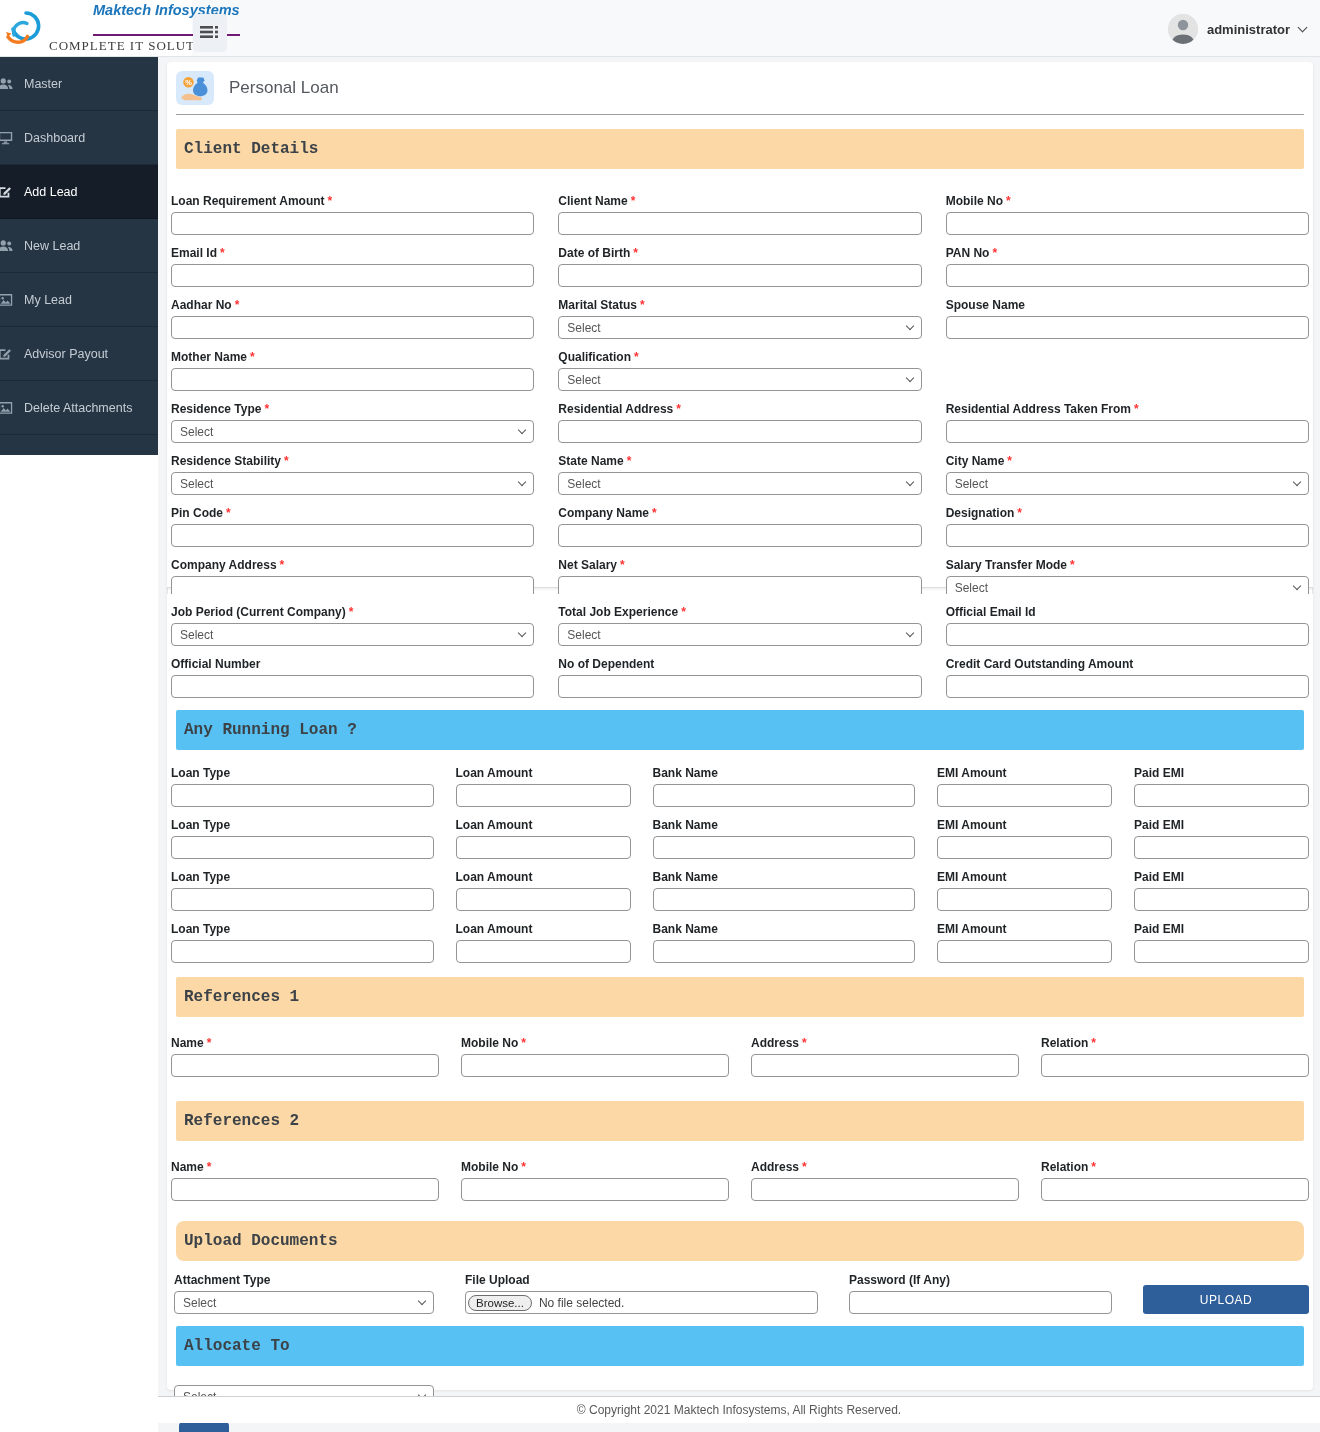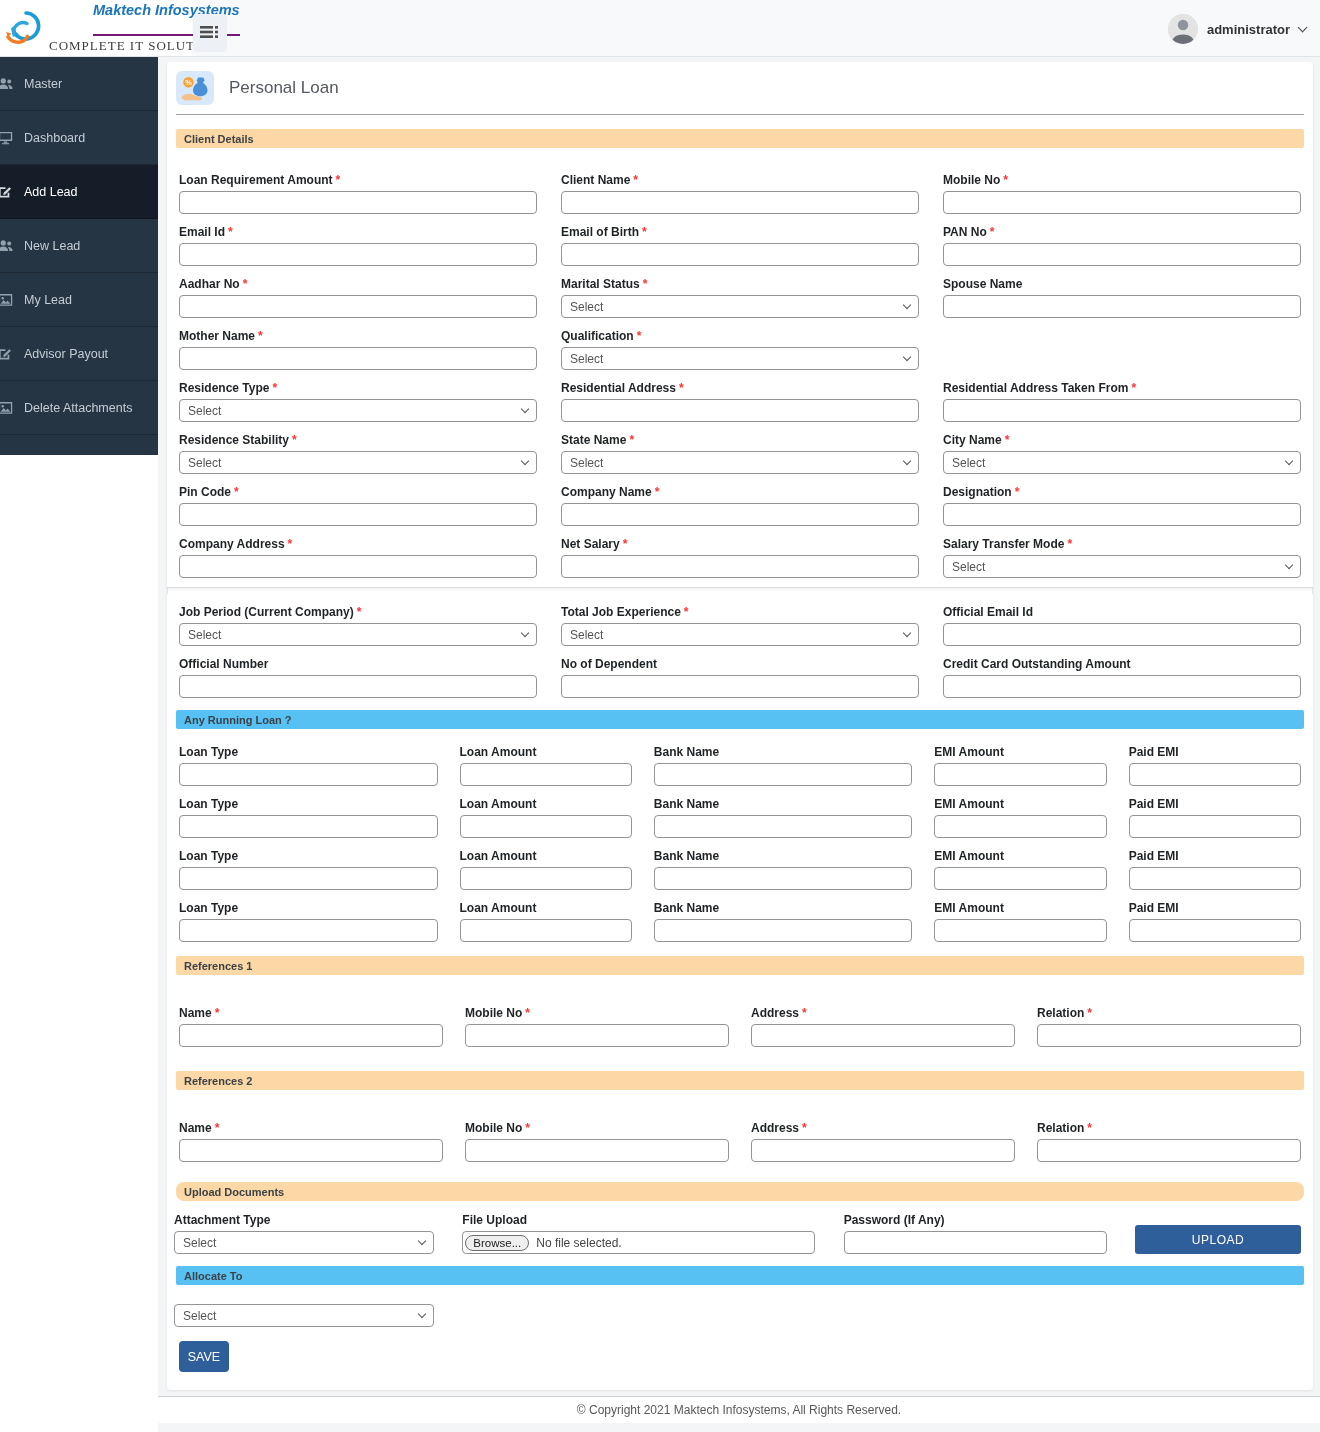--- a/index.html
+++ b/index.html
@@ -34,35 +34,35 @@
   .under-sidebar { position:absolute; left:0; top:455px; width:158px; height:977px; background:#ffffff; }
   
   .card-underlay { position:absolute; left:167px; top:62px; width:1146px; height:1328px; background:#fff; border:1px solid #e7e7e7; border-radius:4px; box-shadow:0 1px 3px rgba(0,0,0,.07); }
   .card { position:absolute; left:167px; width:1146px; background:#fff; }
   #card1 { top:62px; height:526px; border-bottom:1px solid #dcdcdc; box-shadow:0 2px 2px rgba(0,0,0,.05); border-radius:4px 4px 0 0; }
   #card2 { top:594px; height:796px; border-radius:0 0 4px 4px; }
   .page-head { display:flex; align-items:center; height:52px; padding:0 9px; }
   .pl-icon { width:38px; height:34px; border-radius:6px; background:#d8e9fb; display:flex; align-items:center; justify-content:center; }
   .page-title { margin-left:15px; font-size:17px; color:#55595f; }
   .head-divider { border-bottom:1px solid #9e9e9e; margin:0 9px; }
-  .section-bar { height:19px; margin:14px 9px 0 9px; display:flex; align-items:center; padding-left:8px; font-size:11px; font-weight:700; color:#3c4247; border-radius:2px; }
+  .section-bar { height:40px; margin:14px 9px 0 9px; display:flex; align-items:center; padding-left:8px; font-size:16px; font-weight:700; color:#3c4247; border-radius:2px;font-family:Liberation Mono, monospace; }
   .peach { background:#fbd8a6; }
   .blue { background:#57c1f3; }
   .bar-mt24 { margin-top:24px; }
   .bar-mt20 { margin-top:20px;border-radius:8px; }
   .bar-mt12 { margin-top:12px; }
-  .rows-wrap { padding:0 12px; }
+  .rows-wrap { padding:0 4px; }
   
   .form-row { display:grid; column-gap:24px; margin-top:12px; }
   .cols3 { grid-template-columns:repeat(3,1fr); }
   .cols5 { grid-template-columns:3fr 2fr 3fr 2fr 2fr; column-gap:22px; }
   .cols4 { grid-template-columns:repeat(4,1fr); column-gap:22px; }
   .mt26 { margin-top:26px; }
   .mt17 { margin-top:17px; }
-  .mt24 { margin-top:32px; }
+  .mt24 { margin-top:20px; }
   .f-label { display:block; font-size:12px; font-weight:700; color:#1f2326; line-height:13px; white-space:nowrap; }
   .req { color:#ff3333; margin-left:3px; }
   .control { margin-top:4px; height:23px; }
   .tinput { width:100%; border:1px solid #949494; border-radius:4px; padding:0 6px; font-size:12px; color:#333; background:#fff; outline:none; font-family:inherit; }
   .sel { border:1px solid #949494; border-radius:4px; background:#fff; display:flex; align-items:center; justify-content:space-between; padding:0 8px; cursor:pointer; }
   .sel-text { font-size:12px; color:#555; }
   .file { border:1px solid #949494; border-radius:4px; background:#fff; display:flex; align-items:center; gap:7px; padding:0 2px; cursor:pointer; }
   .browse-btn { font-size:11.5px; color:#222; background:#efefef; border:1px solid #6d6d6d; border-radius:8px; padding:1px 7px; white-space:nowrap; }
   .no-file { font-size:12px; color:#444; }
   
@@ -211,21 +211,21 @@
   <div class="head-divider"></div>
   <div class="section-bar peach">Client Details</div>
   <div class="rows-wrap" id="client-rows">
       <div class="form-row cols3 mt26">
         <div class="field"><label class="f-label"><span>Loan Requirement Amount</span><span class="req">*</span></label><input type="text" class="control tinput" style=""></div>
         <div class="field"><label class="f-label"><span>Client Name</span><span class="req">*</span></label><input type="text" class="control tinput" style=""></div>
         <div class="field"><label class="f-label"><span>Mobile No</span><span class="req">*</span></label><input type="text" class="control tinput" style=""></div>
       </div>
       <div class="form-row cols3">
         <div class="field"><label class="f-label"><span>Email Id</span><span class="req">*</span></label><input type="text" class="control tinput" style=""></div>
-        <div class="field"><label class="f-label"><span>Email of Birth</span><span class="req">*</span></label><input type="text" class="control tinput" style=""></div>
+        <div class="field"><label class="f-label"><span>Date of Birth</span><span class="req">*</span></label><input type="text" class="control tinput" style=""></div>
         <div class="field"><label class="f-label"><span>PAN No</span><span class="req">*</span></label><input type="text" class="control tinput" style=""></div>
       </div>
       <div class="form-row cols3">
         <div class="field"><label class="f-label"><span>Aadhar No</span><span class="req">*</span></label><input type="text" class="control tinput" style=""></div>
         <div class="field">
           <label class="f-label"><span>Marital Status</span><span class="req">*</span></label>
           <div class="control sel">
             <span class="sel-text">Select</span>
             <span class="chev"></span>
           </div>

